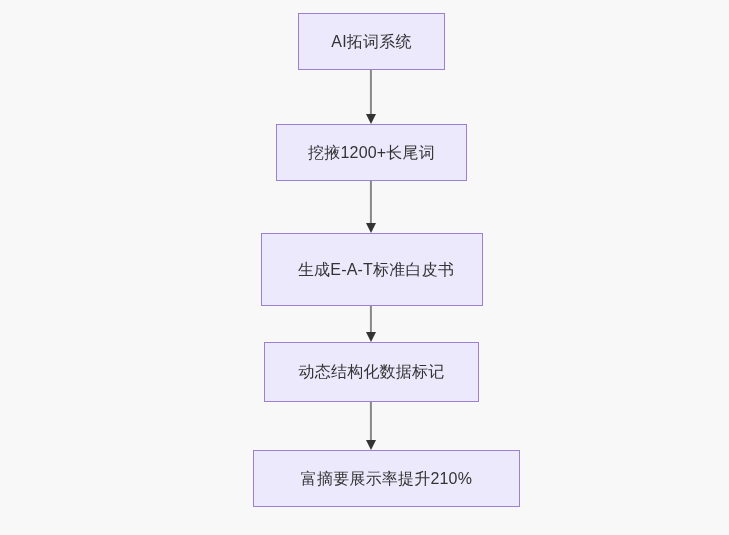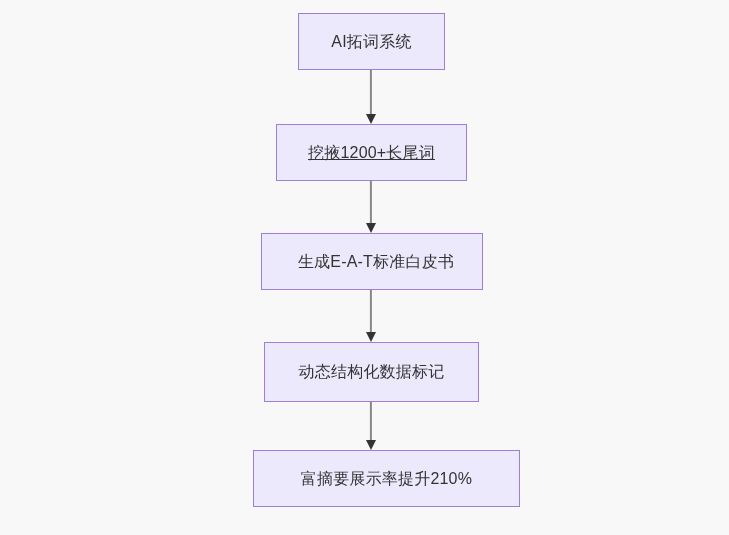--- a/index.html
+++ b/index.html
@@ -72,18 +72,18 @@
   <div class="edge" style="left: 363px; top: 290px; width: 16px; height: 52px;">
     <div class="edge-line" style="height: 44px;"></div>
     <div class="edge-arrow"></div>
   </div>
   <div class="edge" style="left: 363px; top: 398px; width: 16px; height: 52px;">
     <div class="edge-line" style="height: 44px;"></div>
     <div class="edge-arrow"></div>
   </div>
 
   <div class="node-box" style="left: 298px; top: 13px; width: 147px; height: 57px;">AI拓词系统</div>
-  <div class="node-box" style="left: 276px; top: 124px; width: 191px; height: 57px; text-decoration: underline;">挖掖1200+长尾词</div>
-  <div class="node-box" style="left: 261px; top: 233px; width: 222px; height: 57px; padding-left: 8px;">生成E-A-T标准白皮书</div>
+  <div class="node-box" style="left: 276px; top: 124px; width: 191px; height: 57px;">挖掖1200+长尾词</div>
+  <div class="node-box" style="left: 261px; top: 233px; width: 222px; height: 73px; padding-left: 8px;">生成E-A-T标准白皮书</div>
   <div class="node-box" style="left: 264px; top: 342px; width: 215px; height: 60px;">动态结构化数据标记</div>
   <div class="node-box" style="left: 253px; top: 450px; width: 267px; height: 57px;">富摘要展示率提升210%</div>
 
 </div>
 
 </body></html>

